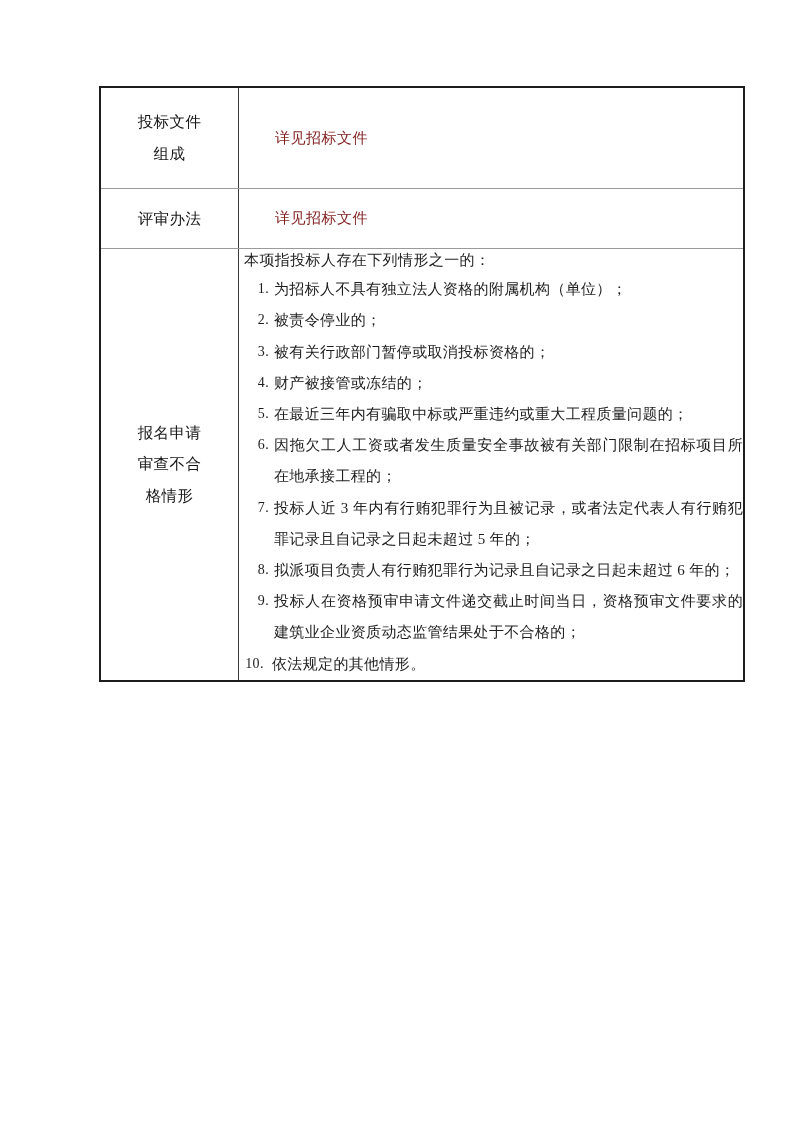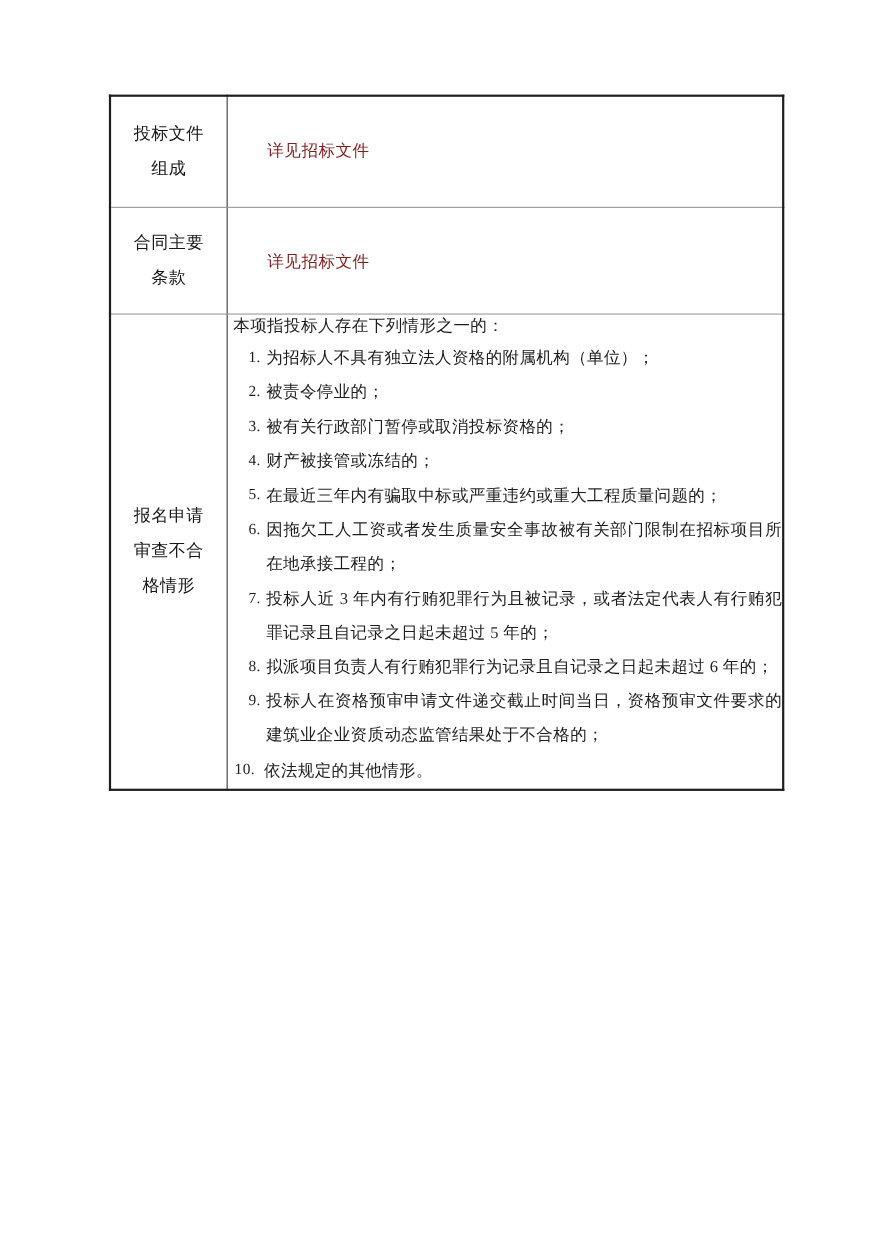--- a/index.html
+++ b/index.html
@@ -40,21 +40,21 @@
   .doc-table td {
     border: 1px solid #9a9a9a;
     padding: 0;
     vertical-align: middle;
     background: #ffffff;
   }
   .doc-table td.label-cell {
     width: 97px;
     border-right: 1px solid #3a3a3a;
     text-align: center;
-    padding: 6px 4px;
+    padding: 6px 20px;
   }
   .doc-table td.value-cell {
     width: 504px;
     padding: 0;
   }
 
   
   .label-text {
     font-size: 15.5px;
     line-height: 2.05;
@@ -146,32 +146,31 @@
           <div class="label-text">
             <span class="ln">投标文件</span>
             <span class="ln">组成</span>
           </div>
         </td>
         <td class="value-cell">
           <div class="value-simple">详见招标文件</div>
         </td>
       </tr>
 
-
-      <tr class="r-contract">
+      <tr class="r-eval">
         <td class="label-cell">
           <div class="label-text">
-            <span class="ln">合同主要</span>
-            <span class="ln">条款</span>
+            <span class="ln">评审办法</span>
           </div>
         </td>
         <td class="value-cell">
-          <div class="value-simple" style="padding-top:4px;padding-bottom:0;vertical-align:top;">详见招标文件</div>
+          <div class="value-simple">详见招标文件</div>
         </td>
       </tr>
+
 
 
       <tr class="r-clause">
         <td class="label-cell">
           <div class="label-text">
             <span class="ln">报名申请</span>
             <span class="ln">审查不合</span>
             <span class="ln">格情形</span>
           </div>
         </td>

